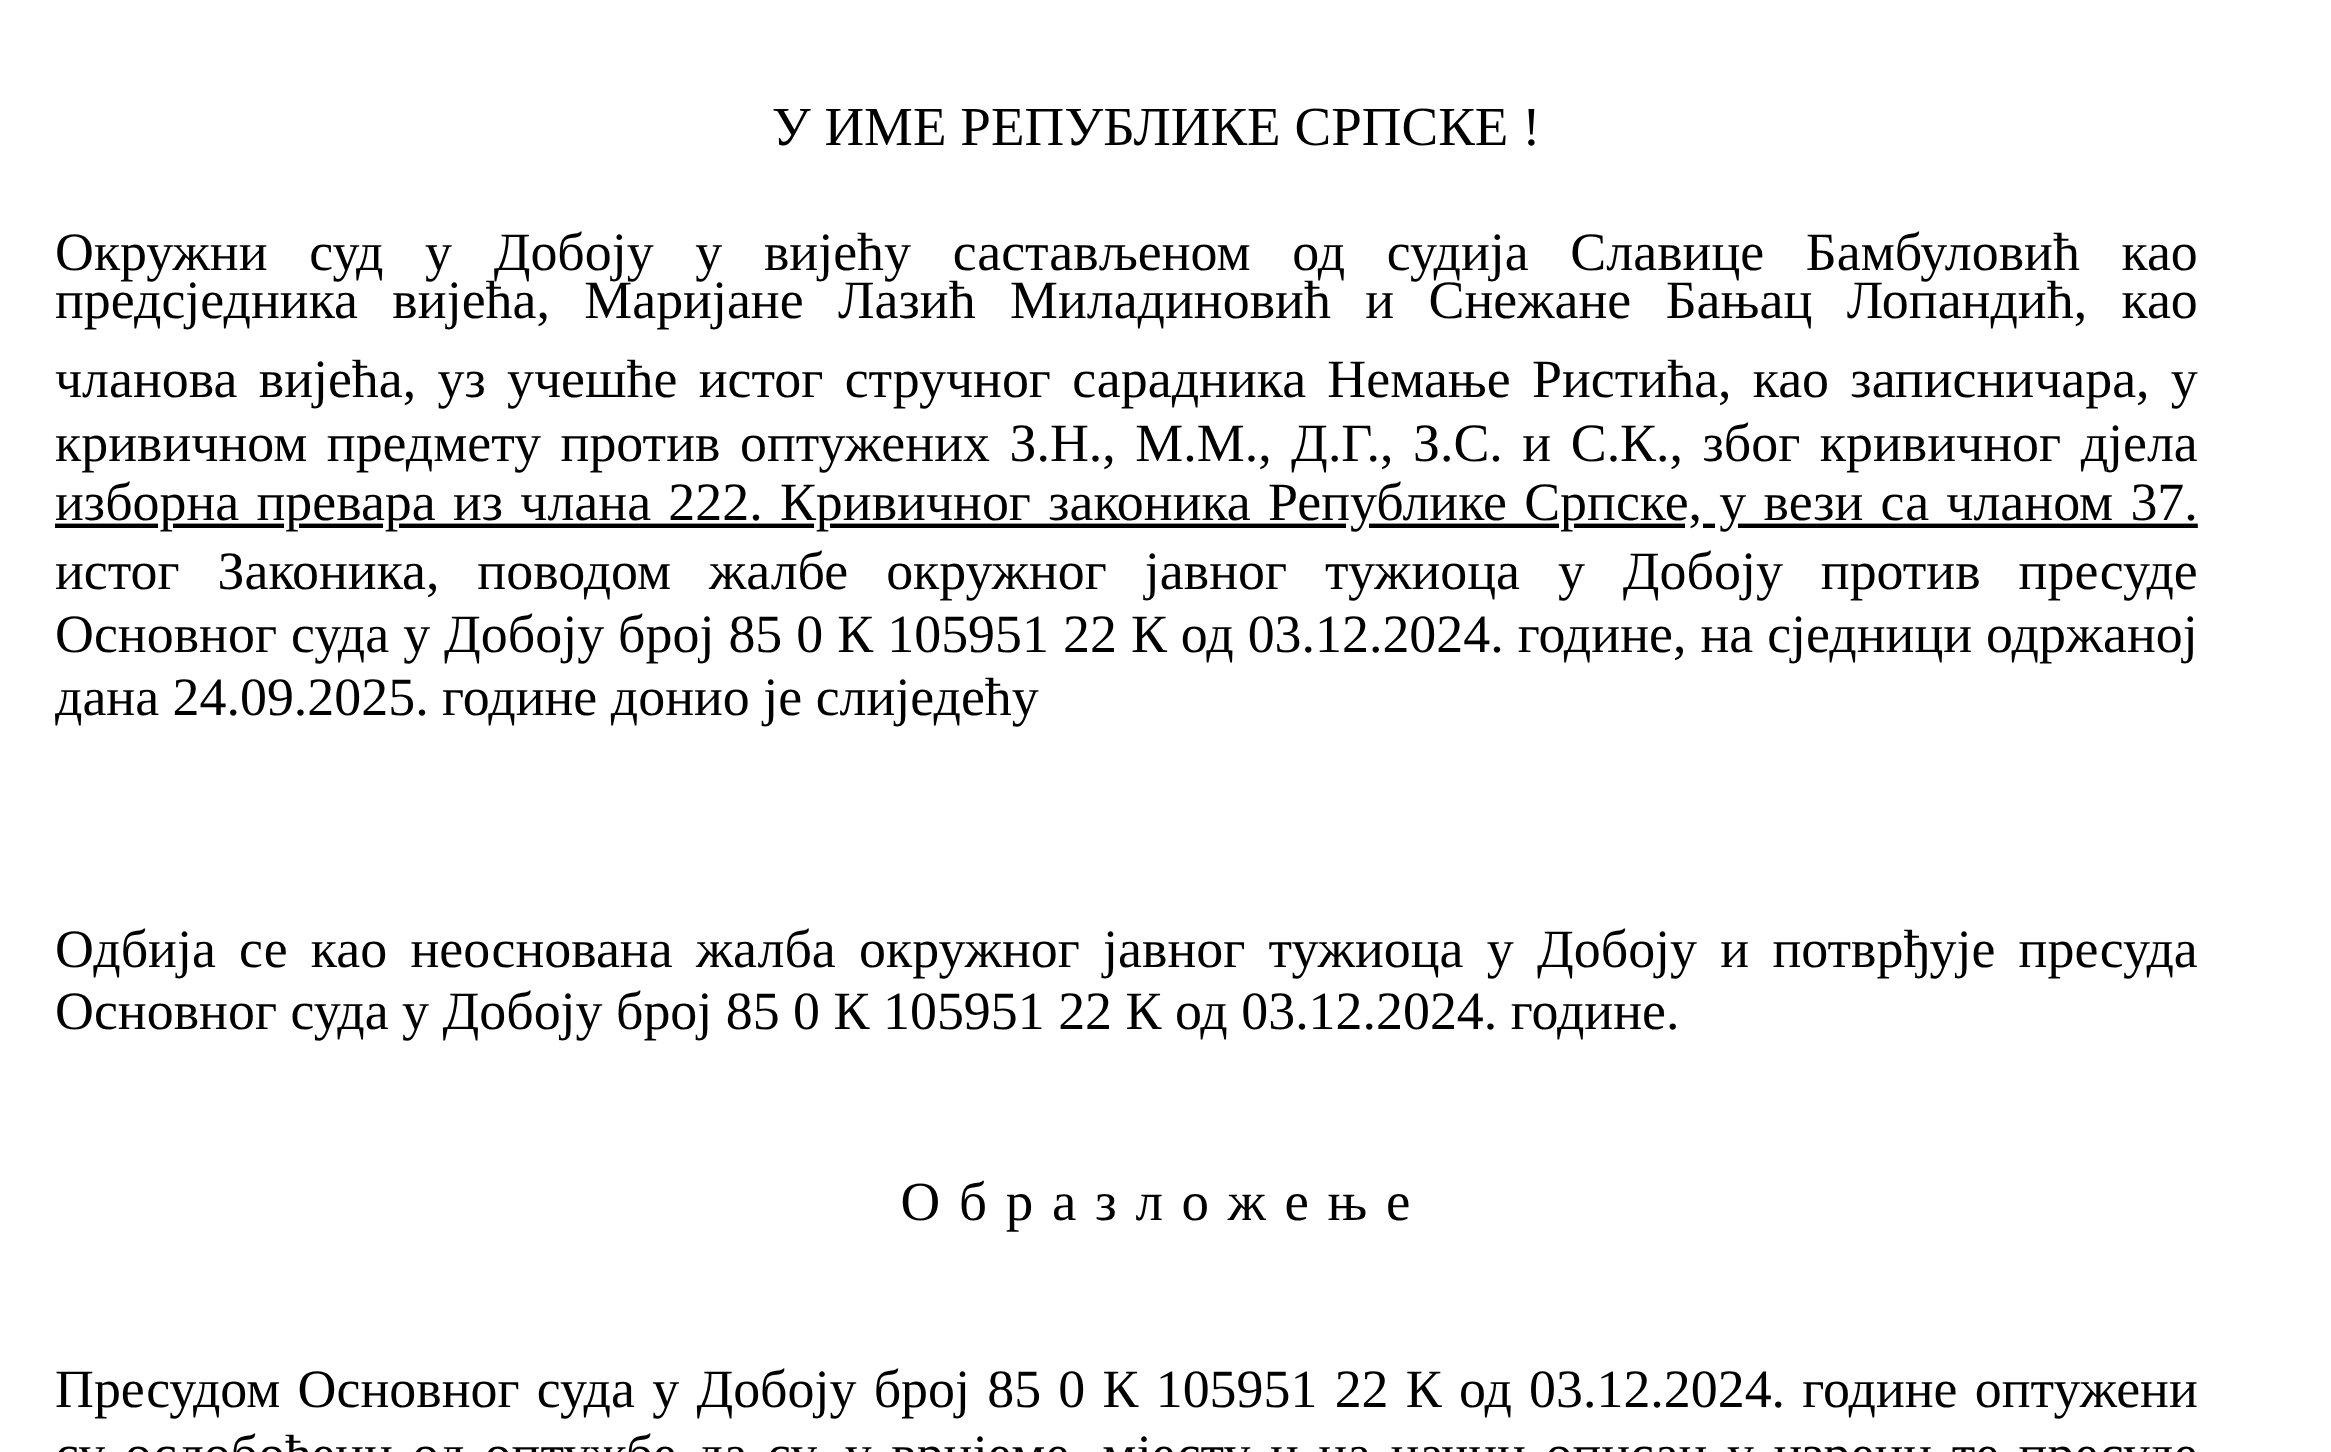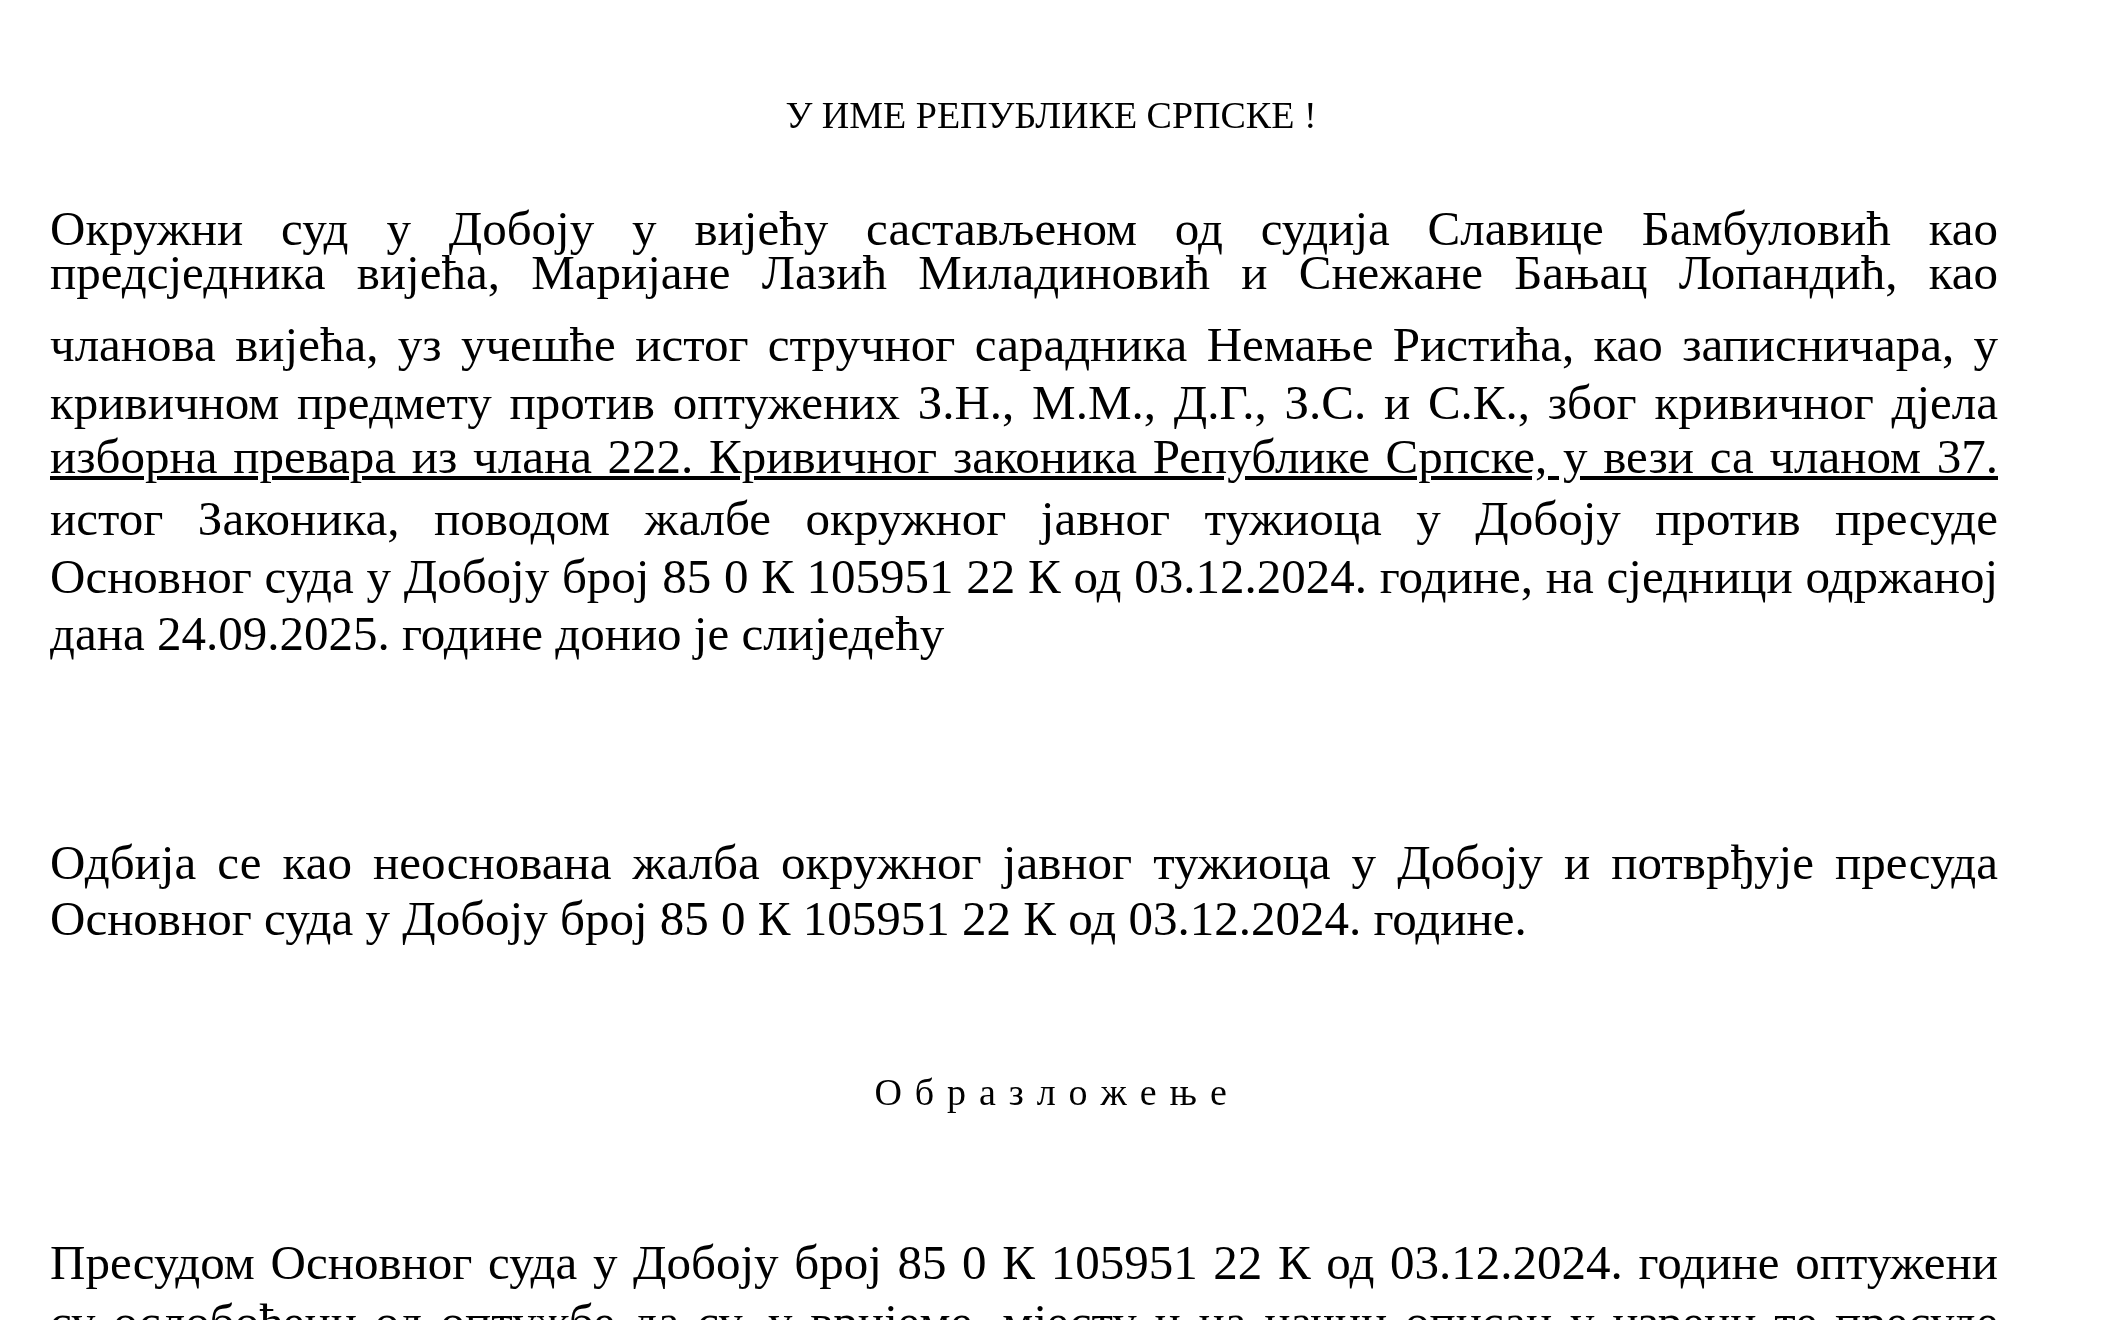--- a/index.html
+++ b/index.html
@@ -33,21 +33,21 @@
     text-align: justify;
     text-align-last: justify;
   }
   .line.last {
     text-align-last: left;
   }
   .center {
     position: absolute;
     left: 50px;
     width: 2002px;
-    font-size: 38px;
+    font-size: 50px;
     line-height: 58px;
     text-align: center;
     white-space: nowrap;
   }
   .spaced {
     letter-spacing: 0.02em;
     word-spacing: 0.05em;
   }
 </style>
 </head>

